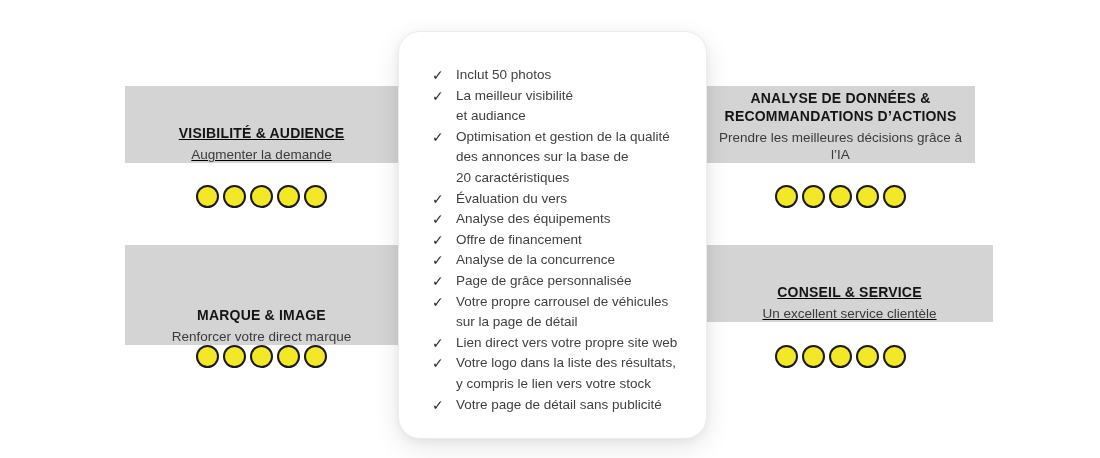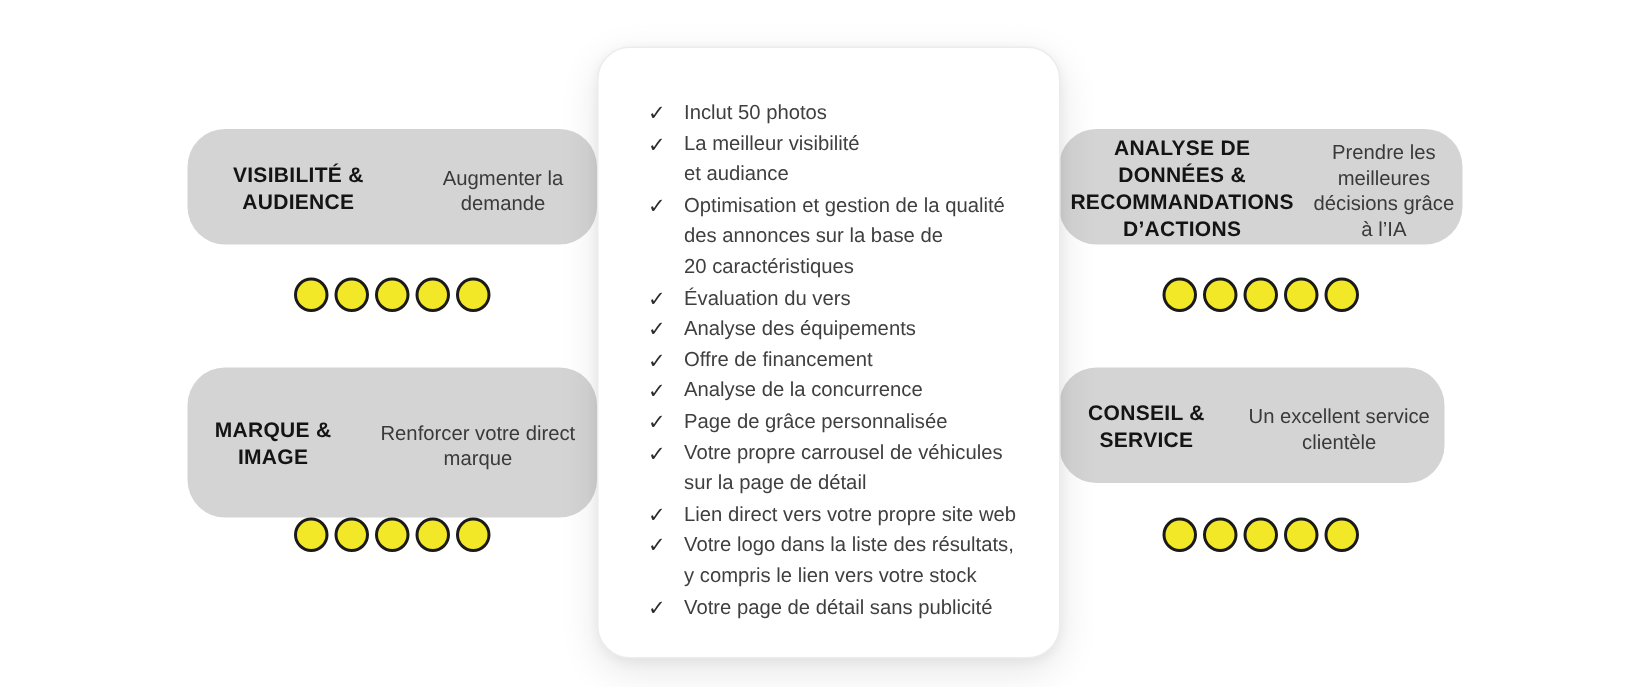--- a/index.html
+++ b/index.html
@@ -20,31 +20,30 @@
     position: relative;
     width: 1100px;
     height: 458px;
     background: #ffffff;
     overflow: hidden;
   }
   .quad-box {
     position: absolute;
     background: var(--gray-box);
     display: flex;
-    flex-direction: row;
+    flex-direction: column;
     align-items: center;
     justify-content: flex-end;
     text-align: center;
     z-index: 1;
-    border-radius: 25px;
-  }
-  .q-tl { left: 125px; top: 86px;  width: 273px; height: 77px; }
+  }
+  .q-tl { left: 125px; top: 86px;  width: 273px; height: 77px; text-decoration: underline; }
   .q-tr { left: 706px; top: 86px;  width: 269px; height: 77px; }
   .q-bl { left: 125px; top: 245px; width: 273px; height: 100px; }
-  .q-br { left: 706px; top: 245px; width: 257px; height: 77px; }
+  .q-br { left: 706px; top: 245px; width: 287px; height: 77px; text-decoration: underline; }
   .quad-title {
     font-size: 14px;
     font-weight: bold;
     color: var(--title-text);
     letter-spacing: 0.2px;
     line-height: 18px;
     max-width: 238px;
   }
   .quad-subtitle {
     font-size: 13.5px;

